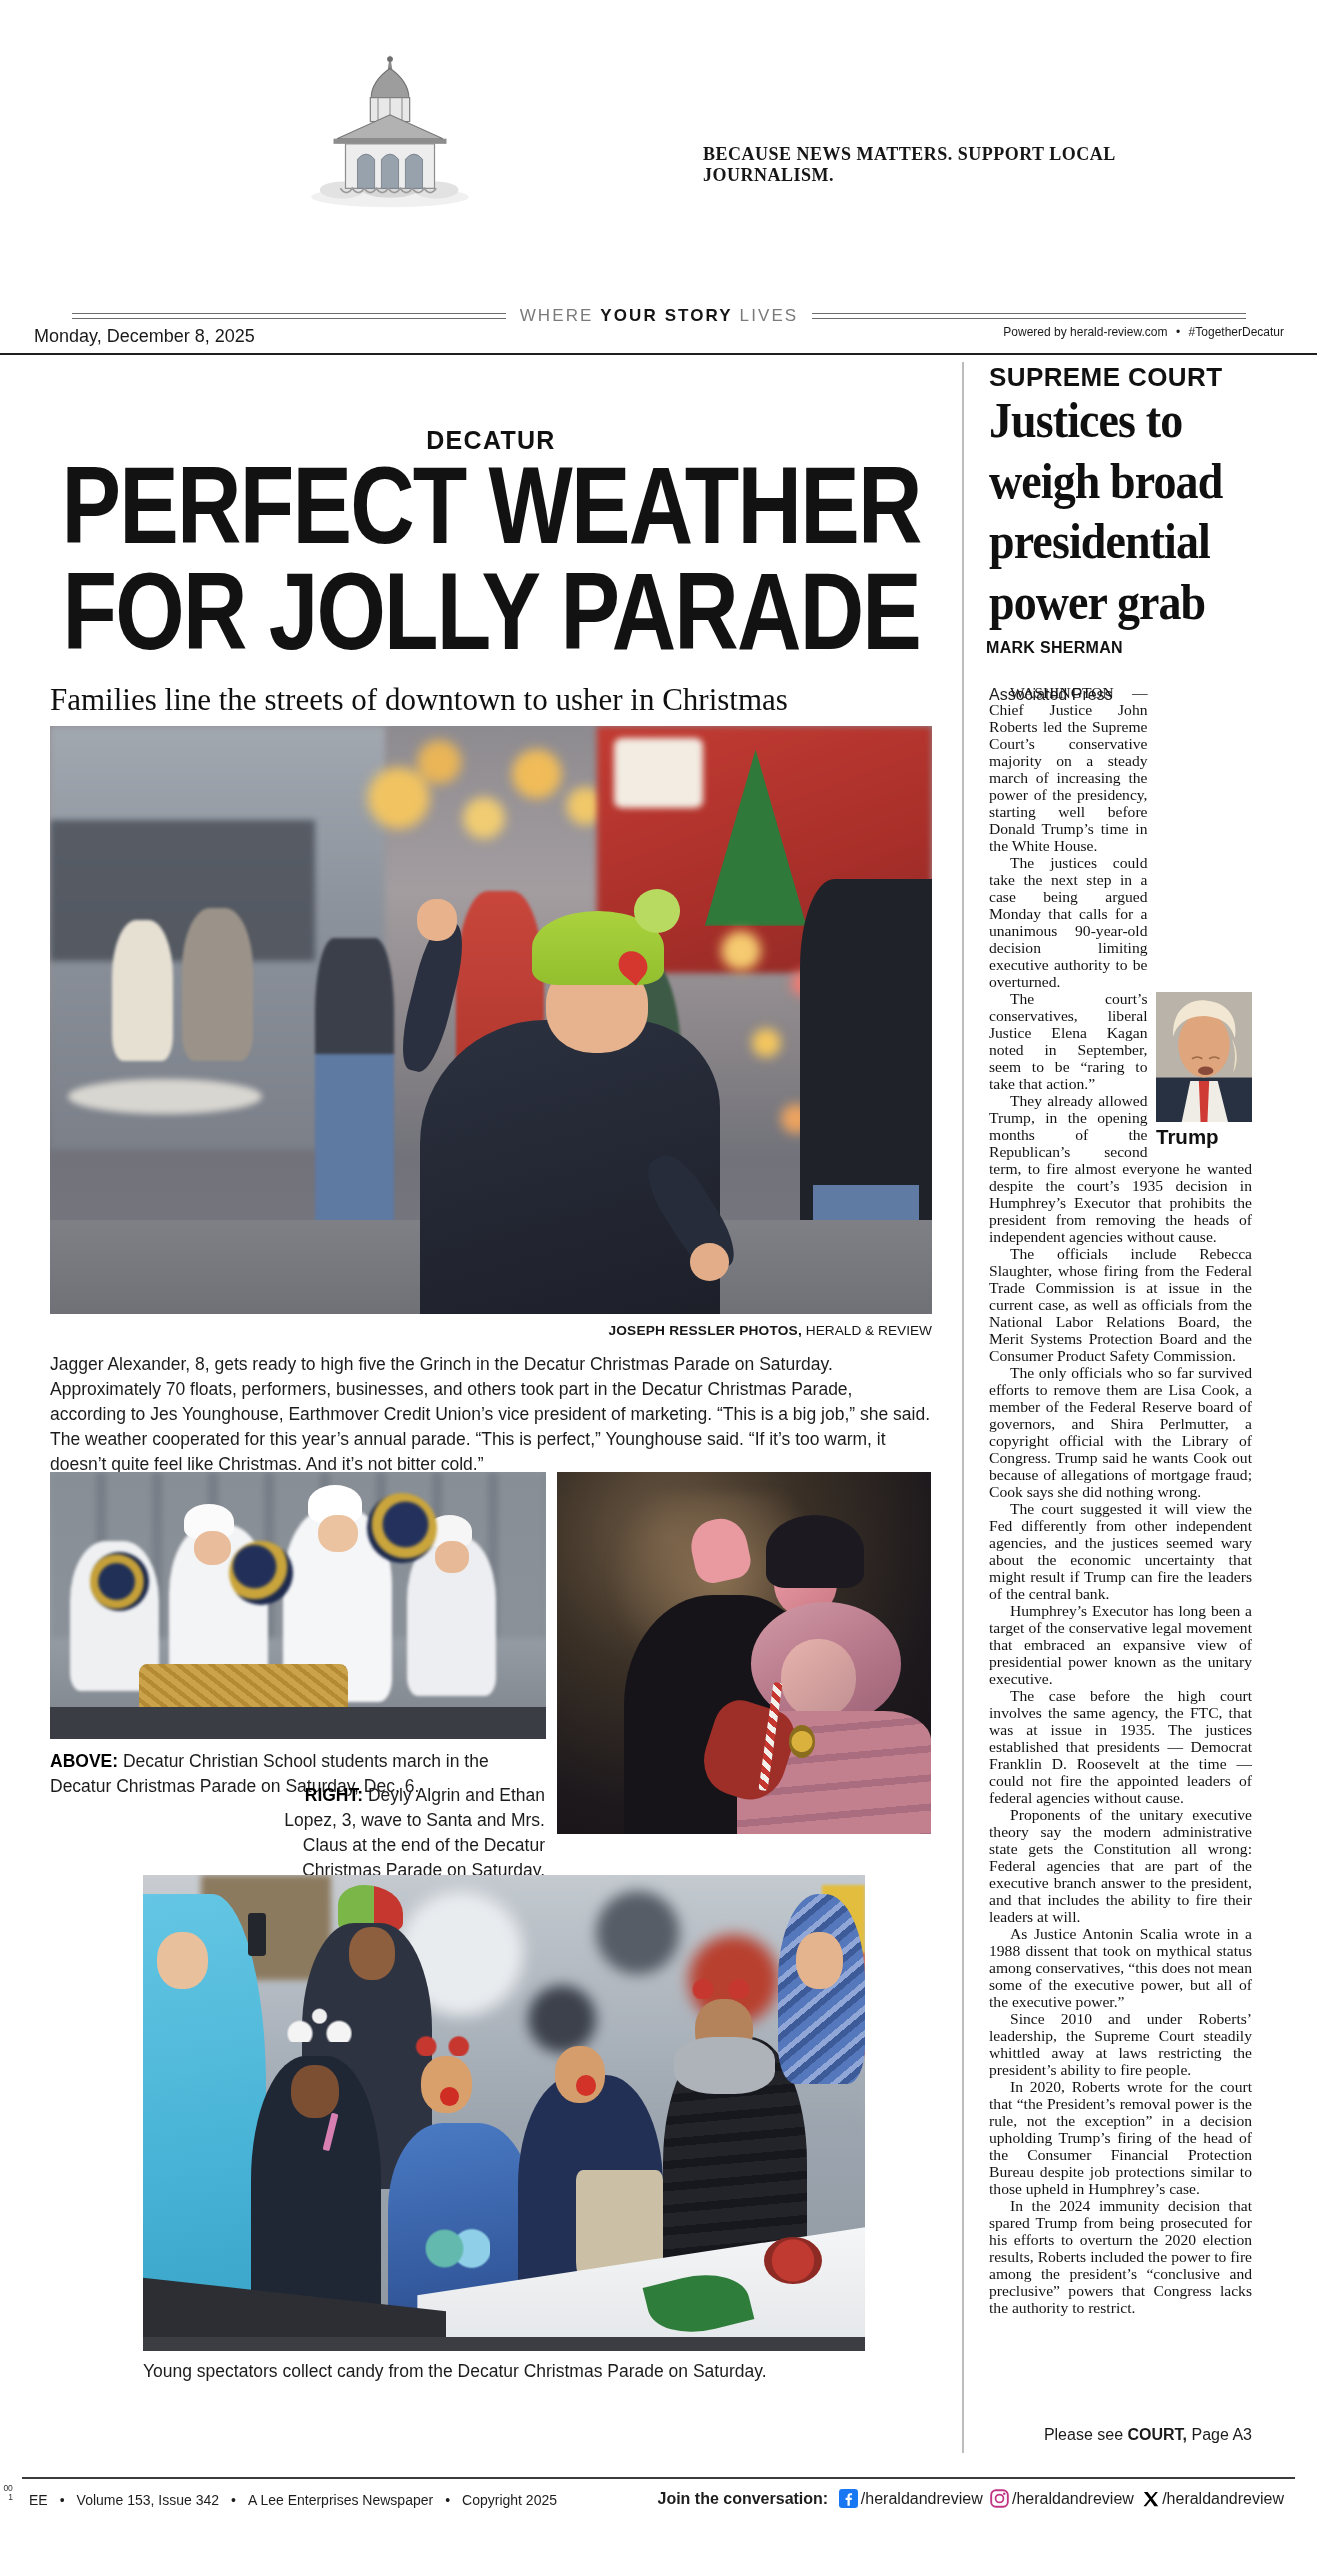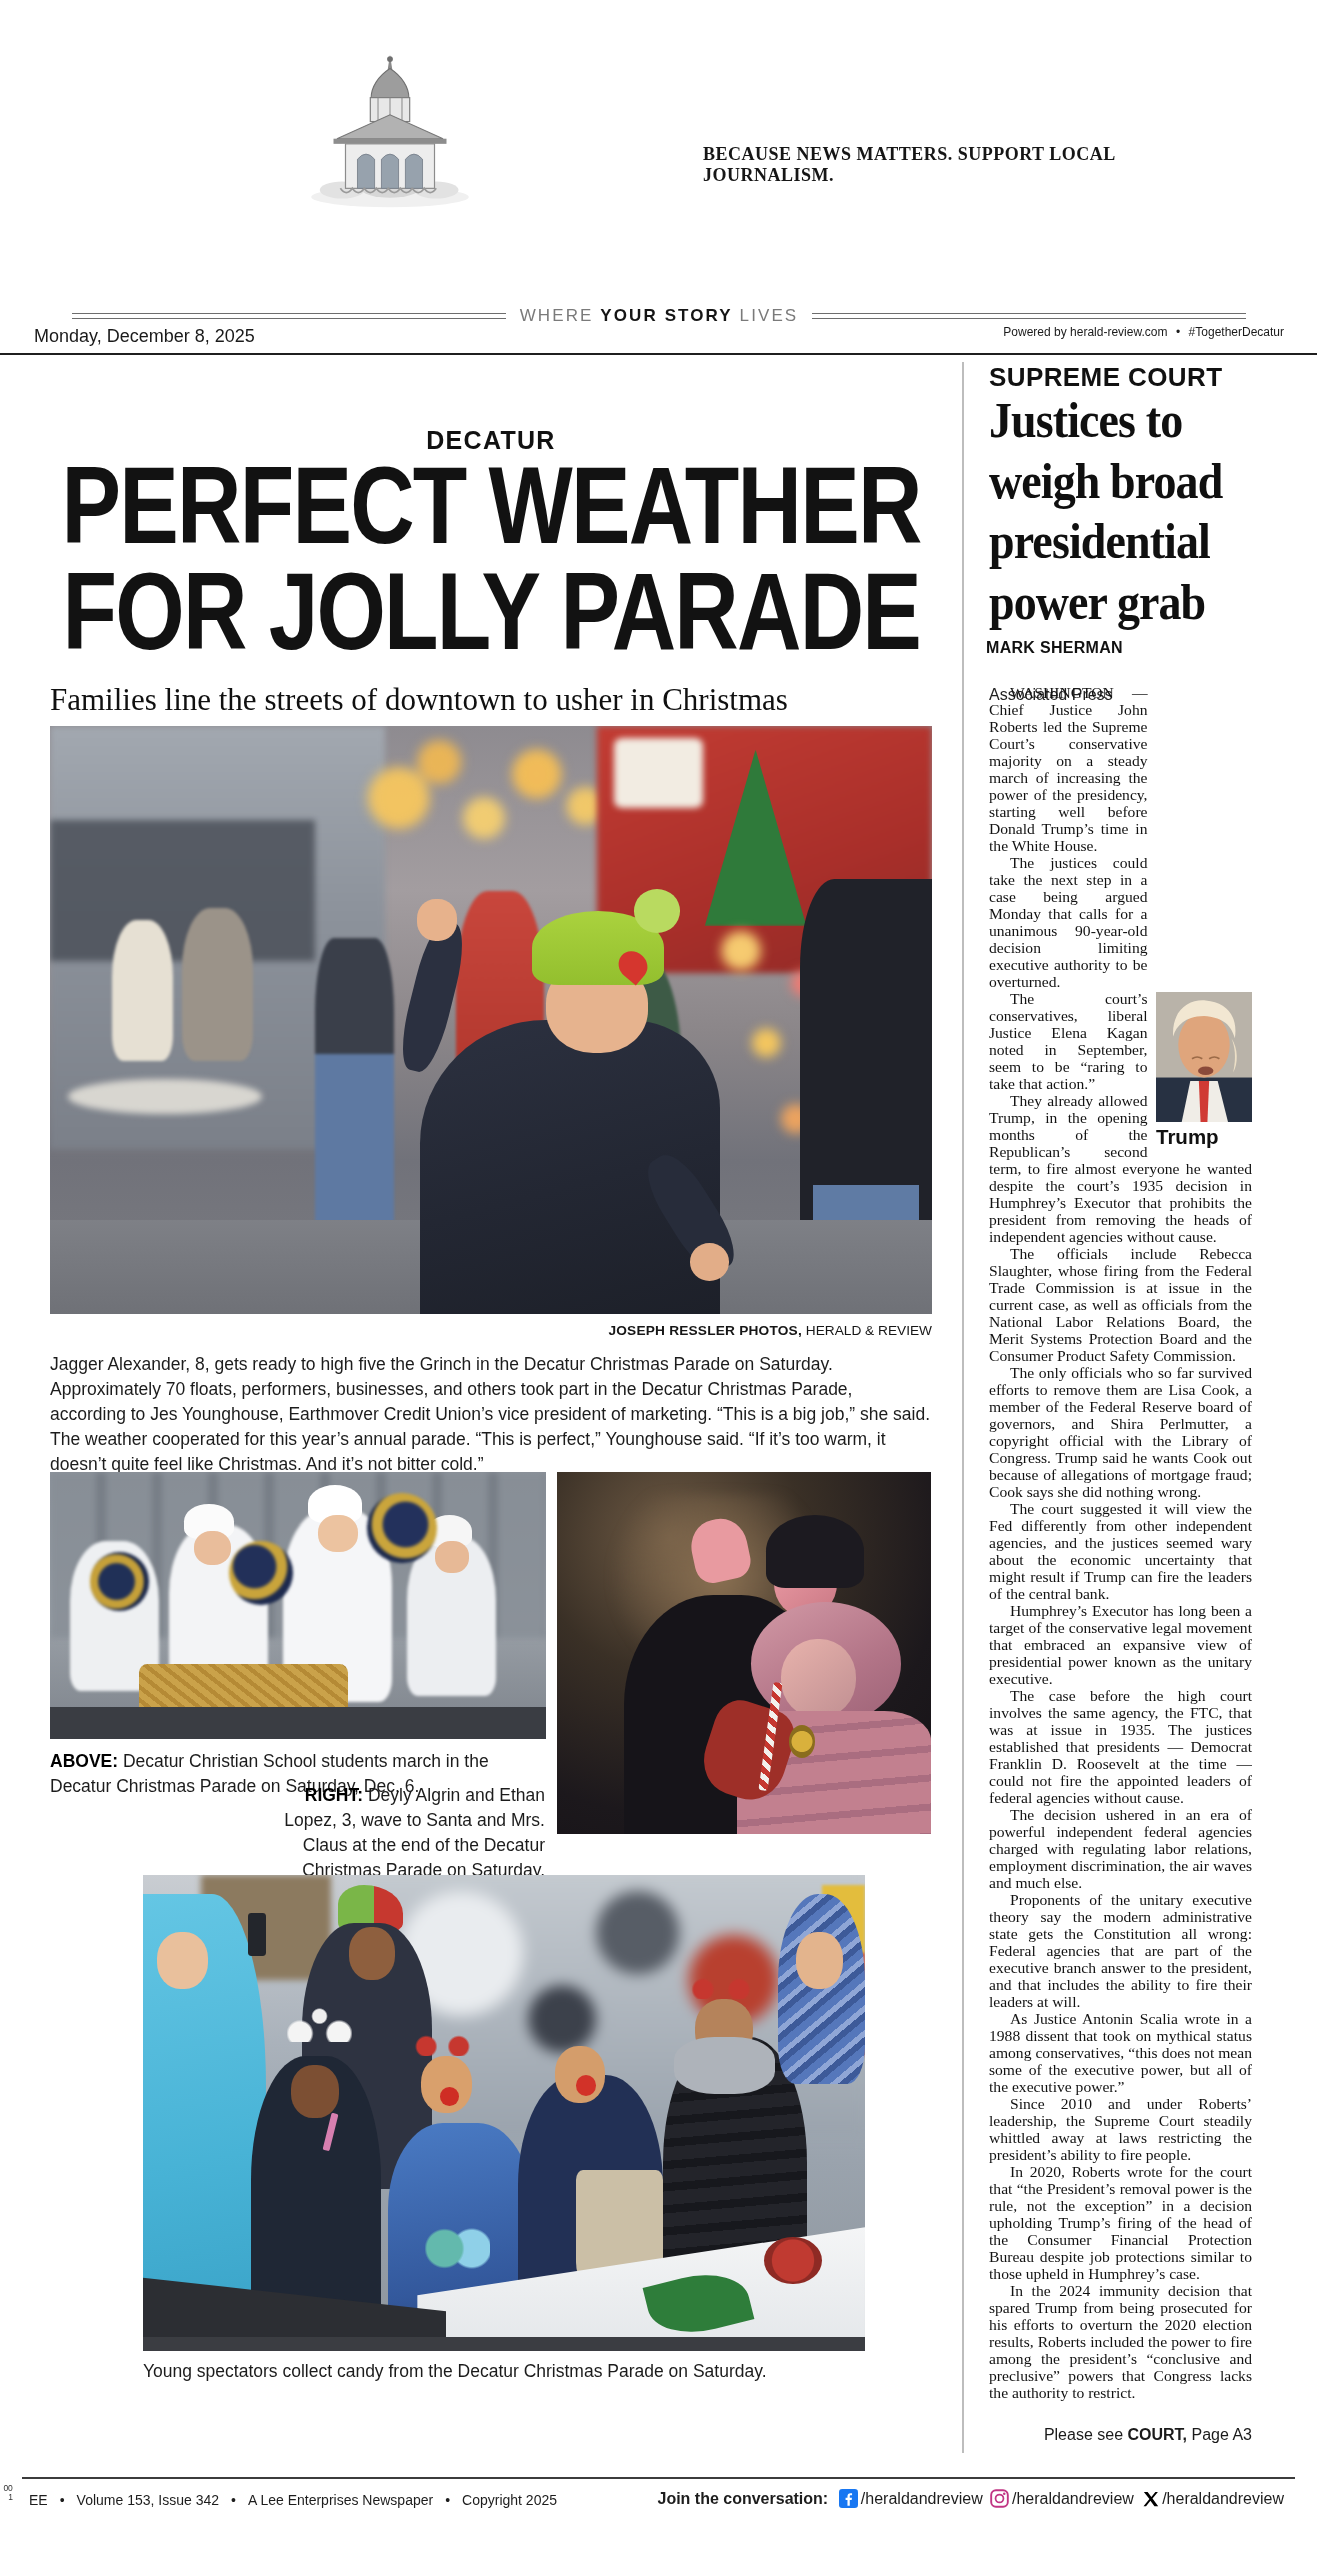--- a/index.html
+++ b/index.html
@@ -335,21 +335,20 @@
       </figure>
     <p class="article-p">WASHINGTON — Chief Justice John Roberts led the Supreme Court’s conservative majority on a steady march of increasing the power of the presidency, starting well before Donald Trump’s time in the White House.</p>
         <p class="article-p">The justices could take the next step in a case being argued Monday that calls for a unanimous 90-year-old decision limiting executive authority to be overturned.</p>
         <p class="article-p">The court’s conservatives, liberal Justice Elena Kagan noted in September, seem to be “raring to take that action.”</p>
         <p class="article-p">They already allowed Trump, in the opening months of the Republican’s second term, to fire almost everyone he wanted despite the court’s 1935 decision in Humphrey’s Executor that prohibits the president from removing the heads of independent agencies without cause.</p>
         <p class="article-p">The officials include Rebecca Slaughter, whose firing from the Federal Trade Commission is at issue in the current case, as well as officials from the National Labor Relations Board, the Merit Systems Protection Board and the Consumer Product Safety Commission.</p>
         <p class="article-p">The only officials who so far survived efforts to remove them are Lisa Cook, a member of the Federal Reserve board of governors, and Shira Perlmutter, a copyright official with the Library of Congress. Trump said he wants Cook out because of allegations of mortgage fraud; Cook says she did nothing wrong.</p>
         <p class="article-p">The court suggested it will view the Fed differently from other independent agencies, and the justices seemed wary about the economic uncertainty that might result if Trump can fire the leaders of the central bank.</p>
         <p class="article-p">Humphrey’s Executor has long been a target of the conservative legal movement that embraced an expansive view of presidential power known as the unitary executive.</p>
         <p class="article-p">The case before the high court involves the same agency, the FTC, that was at issue in 1935. The justices established that presidents — Democrat Franklin D. Roosevelt at the time — could not fire the appointed leaders of federal agencies without cause.</p>
-        <p class="article-p">The decision ushered in an era of powerful independent federal agencies charged with regulating labor relations, employment discrimination, the air waves and much else.</p>
         <p class="article-p">Proponents of the unitary executive theory say the modern administrative state gets the Constitution all wrong: Federal agencies that are part of the executive branch answer to the president, and that includes the ability to fire their leaders at will.</p>
         <p class="article-p">As Justice Antonin Scalia wrote in a 1988 dissent that took on mythical status among conservatives, “this does not mean some of the executive power, but all of the executive power.”</p>
         <p class="article-p">Since 2010 and under Roberts’ leadership, the Supreme Court steadily whittled away at laws restricting the president’s ability to fire people.</p>
         <p class="article-p">In 2020, Roberts wrote for the court that “the President’s removal power is the rule, not the exception” in a decision upholding Trump’s firing of the head of the Consumer Financial Protection Bureau despite job protections similar to those upheld in Humphrey’s case.</p>
         <p class="article-p">In the 2024 immunity decision that spared Trump from being prosecuted for his efforts to overturn the 2020 election results, Roberts included the power to fire among the president’s “conclusive and preclusive” powers that Congress lacks the authority to restrict.</p>
       </div>
   </div>
 
   <div class="abs jump-line">
     <span>Please see </span><b>COURT,</b><span> Page A3</span>

